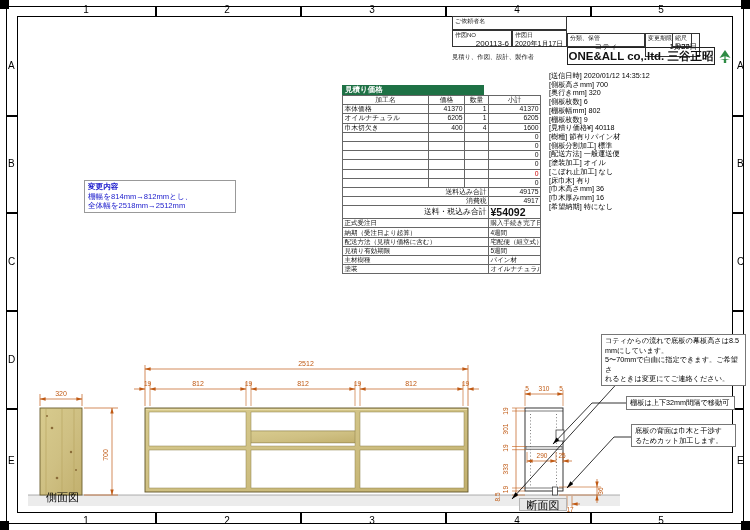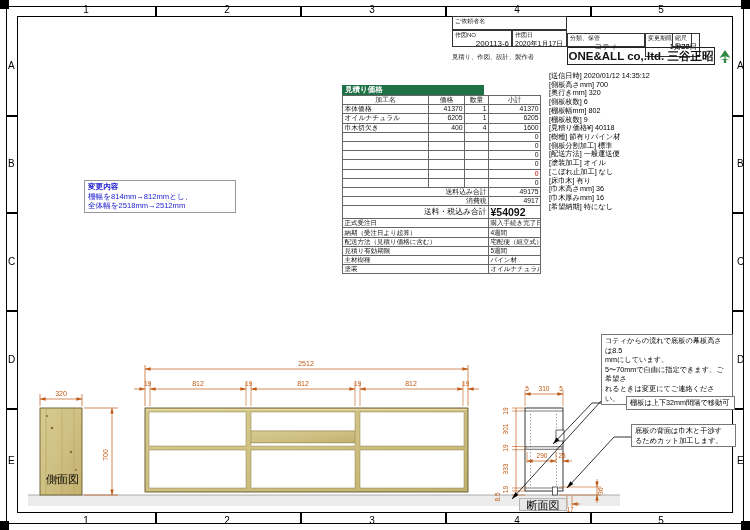--- a/index.html
+++ b/index.html
@@ -399,24 +399,24 @@
       <text class="dt" x="570" y="512" text-anchor="middle">17</text>
     </g>
 
     <g stroke="#000" stroke-width="0.8" fill="none">
       <line x1="622" y1="378" x2="512" y2="499" marker-end="url(#ab)"></line>
       <polyline points="626,403 592,403 553,444" marker-end="url(#ab)"></polyline>
       <polyline points="631,437 614,437 567,488" marker-end="url(#ab)"></polyline>
     </g>
   </svg>
 
-  <div class="abs vlabel" style="left:46px;top:472px">側面図</div>
+  <div class="abs vlabel" style="left:46px;top:490px">側面図</div>
   <div class="abs vlabel seclab" style="left:519px;top:498px;width:48px;height:13px">断面図</div>
 
-  <div class="abs noteb" style="left:601px;top:334px;width:132px">
+  <div class="abs noteb" style="left:601px;top:334px;width:145px">
     <div>コティからの流れで底板の幕板高さは8.5</div>
     <div>mmにしています。</div>
     <div>5〜70mmで自由に指定できます。ご希望さ</div>
     <div>れるときは変更にてご連絡ください。</div>
   </div>
   <div class="abs noteb" style="left:626px;top:396px;width:109px">棚板は上下32mm間隔で移動可</div>
   <div class="abs noteb" style="left:631px;top:424px;width:105px">
     <div>底板の背面は巾木と干渉す</div>
     <div>るためカット加工します。</div>
   </div>

